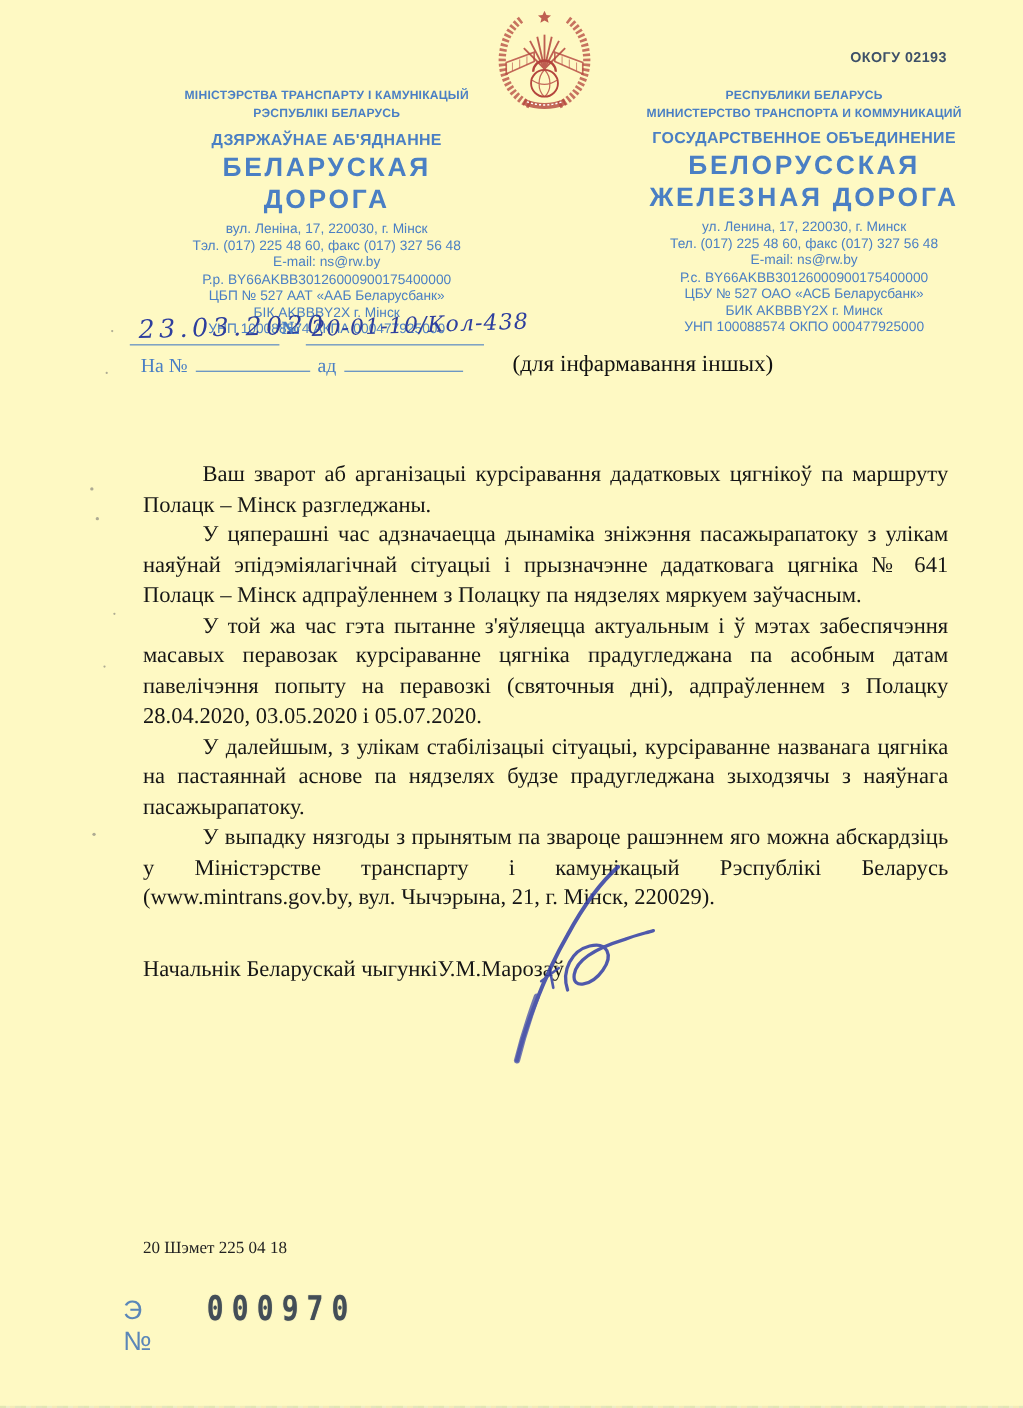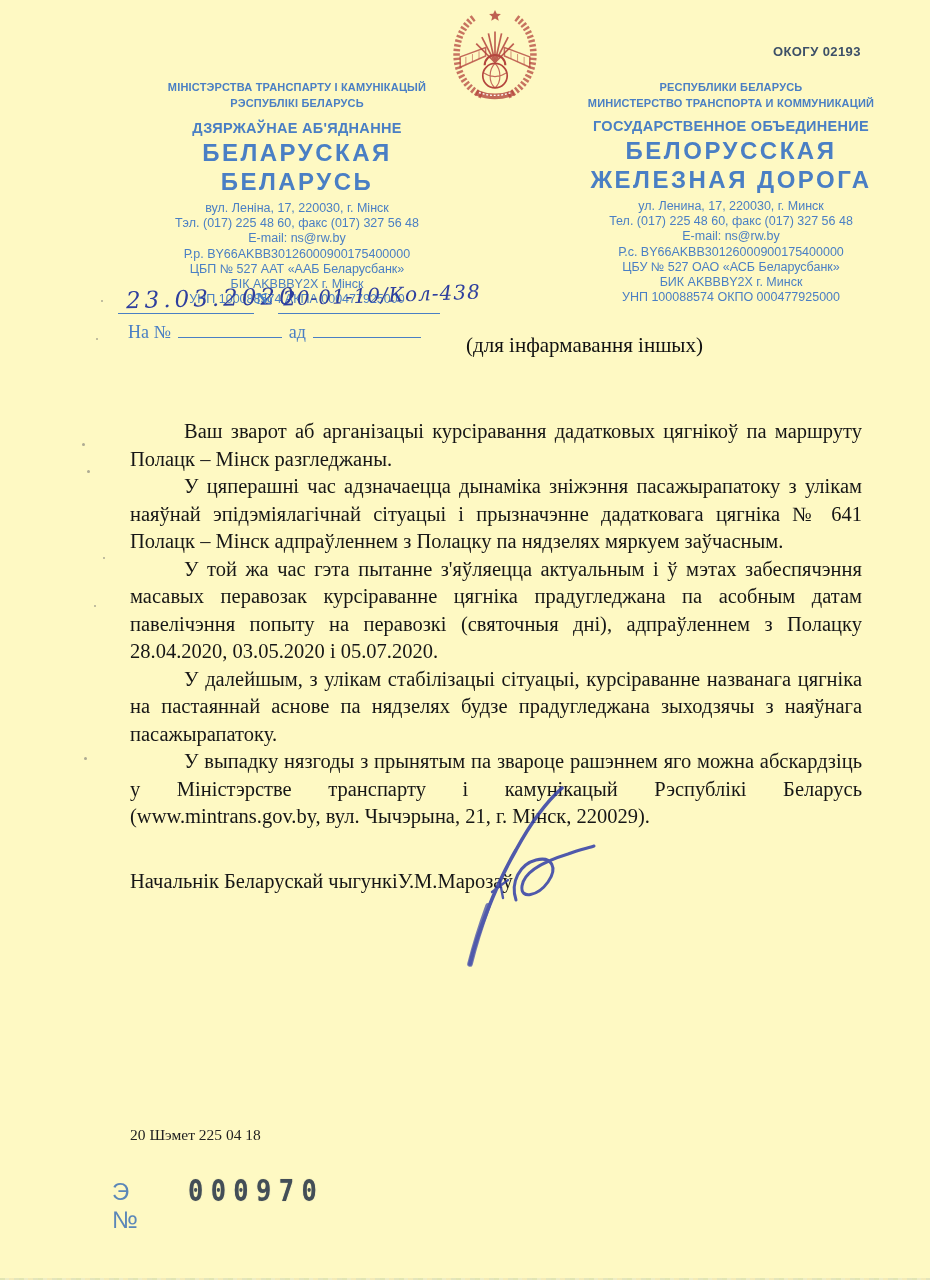--- a/index.html
+++ b/index.html
@@ -48,21 +48,21 @@
   .replyline {
     position:absolute; left:128px; top:322px;
     font-size:18px; color:#4a7fc4; white-space:nowrap;
   }
   .fill {
     display:inline-block; height:15px; border-bottom:1.6px solid #4a7fc4;
     margin:0 7px; vertical-align:baseline;
   }
   .fill.f1 { width:104px; } .fill.f2 { width:108px; }
   
-  .note { position:absolute; left:466px; top:318px; font-size:21px; color:#111;margin-top:15px; }
+  .note { position:absolute; left:466px; top:318px; font-size:21px; color:#111; }
   
   .body-text {
     position:absolute; left:130px; top:418px; width:732px;
     font-size:20.5px; line-height:27.5px; text-align:justify; color:#161616;
   }
   .body-text p { text-indent:54px; }
   
   .sigrow {
     position:absolute; left:130px; top:870px; width:732px;
     display:flex; justify-content:flex-start; font-size:20.5px; color:#161616;
@@ -124,21 +124,21 @@
       <path d="M30,90 Q50,98 70,90" stroke-width="6" opacity=".8"></path>
       <path d="M33,90 Q50,96 67,90" stroke="#ffffff" stroke-width="1.4" stroke-dasharray="2 2"></path>
     </svg>
   </div>
 
   <div class="hcol left">
     <div class="ministry">МІНІСТЭРСТВА ТРАНСПАРТУ І КАМУНІКАЦЫЙ</div>
     <div class="ministry">РЭСПУБЛІКІ БЕЛАРУСЬ</div>
     <div class="assoc">ДЗЯРЖАЎНАЕ АБ'ЯДНАННЕ</div>
     <div class="bigtitle">БЕЛАРУСКАЯ</div>
-    <div class="bigtitle">БЕЛАРУСЬ</div>
+    <div class="bigtitle">ДОРОГА</div>
     <div class="addr">
       <div>вул. Леніна, 17, 220030, г. Мінск</div>
       <div>Тэл. (017) 225 48 60, факс (017) 327 56 48</div>
       <div>E-mail: ns@rw.by</div>
       <div>Р.р. BY66AKBB30126000900175400000</div>
       <div>ЦБП № 527 ААТ «ААБ Беларусбанк»</div>
       <div>БІК  AKBBBY2X  г. Мінск</div>
       <div>УНП 100088574    АКПА 000477925000</div>
     </div>
   </div>

